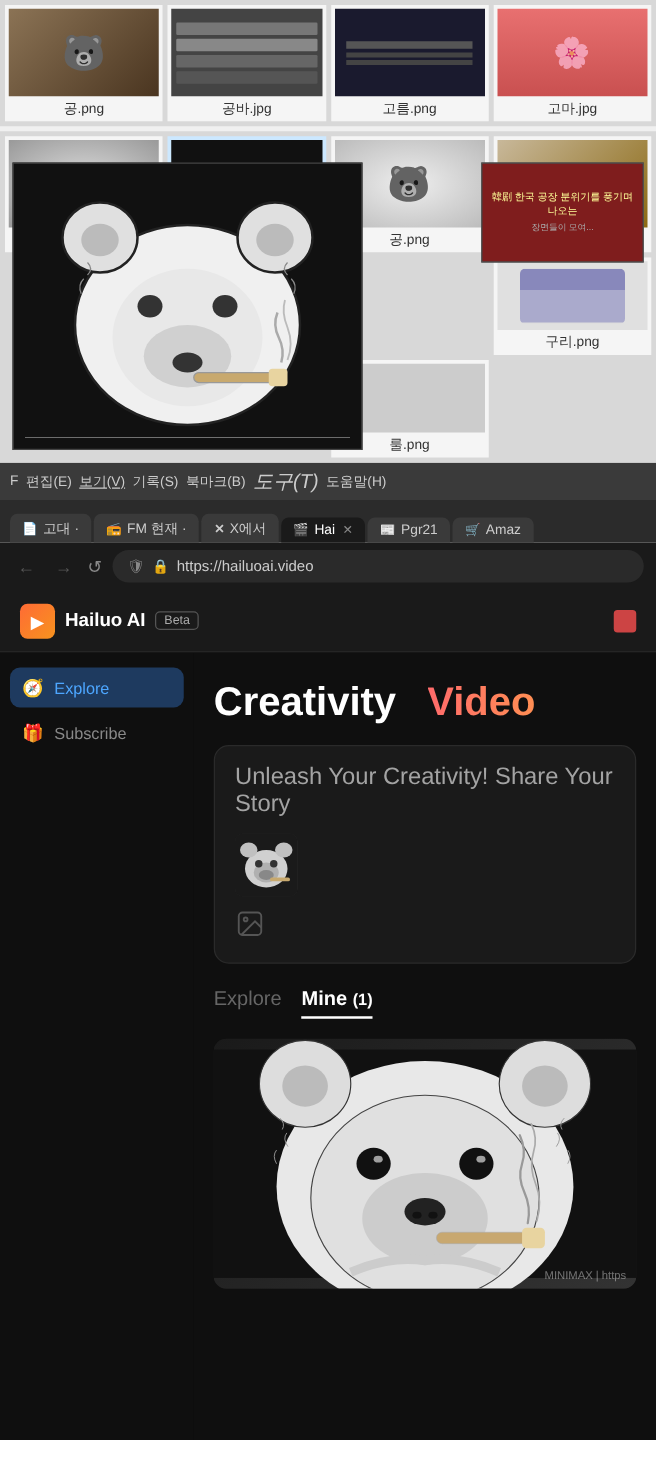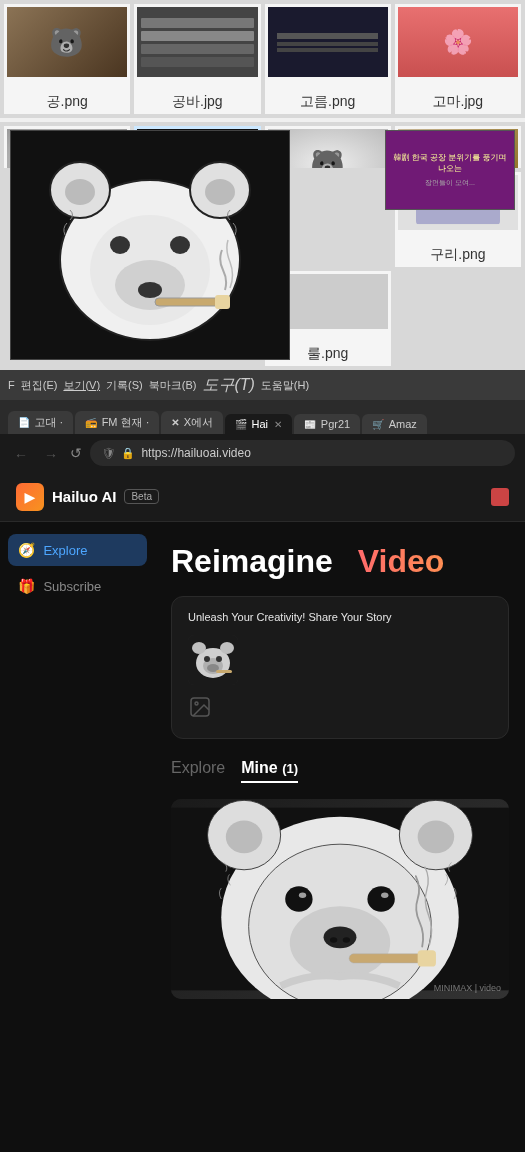--- a/index.html
+++ b/index.html
@@ -55,21 +55,21 @@
       height: 80px;
       background: #333;
       border: 1px solid #555;
       z-index: 10;
       display: flex;
       align-items: center;
       justify-content: center;
     }
 
     .small-text-preview {
-      background: #701a75;
+      background: #7f1d1d;
       color: #fff;
       font-size: 8px;
       padding: 4px;
       text-align: center;
       width: 100%;
       height: 100%;
       overflow: hidden;
       display: flex;
       align-items: center;
       justify-content: center;
@@ -268,22 +268,22 @@
 
     .prompt-box {
       background: #1a1a1a;
       border-radius: 12px;
       padding: 14px 16px;
       margin-bottom: 20px;
       border: 1px solid #2a2a2a;
     }
 
     .prompt-placeholder {
-      color: #e5e5e5;
-      font-size: 11px;
+      color: #a3a3a3;
+      font-size: 19px;
       margin-bottom: 12px;
     }
 
     .prompt-image {
       width: 50px;
       height: 50px;
       border-radius: 6px;
       background: #2a2a2a;
       display: flex;
       align-items: center;
@@ -377,24 +377,24 @@
       height: 70px;
       background: #bbb;
       display: flex;
       align-items: center;
       justify-content: center;
       overflow: hidden;
       font-size: 30px;
     }
 
     .f-name {
-      font-size: 14px;
+      font-size: 11px;
       color: #333;
       text-align: center;
-      margin-top: 16px;
+      margin-top: 2px;
     }
   </style>
 </head>
 <body>
 
 <div class="file-explorer">
 
   <div class="file-row">
     <div class="f-item">
       <div class="f-thumb" style="background: linear-gradient(135deg, #8B7355, #4a3520);">
@@ -585,21 +585,21 @@
       </div>
       <div class="sidebar-item">
         <span class="sidebar-icon">🎁</span>
         <span>Subscribe</span>
       </div>
     </div>
 
     <div class="main-content">
 
       <div class="hero-title">
-        <span>Reimagine</span>
+        <span>Creativity</span>
         <span class="gradient-text">Video</span>
       </div>
 
       <div class="prompt-box">
         <div class="prompt-placeholder">Unleash Your Creativity! Share Your Story</div>
 
         <div class="prompt-image">
           <svg width="50" height="50" viewBox="0 0 50 50">
             <rect width="50" height="50" fill="#1a1a1a"></rect>
             <ellipse cx="25" cy="28" rx="17" ry="15" fill="#d0d0d0"></ellipse>
@@ -662,19 +662,19 @@
               <rect x="270" y="156" width="20" height="18" rx="4" fill="#e8d4a0"></rect>
 
               <path d="M275,152 Q278,138 272,125 Q266,112 270,100 Q274,88 268,75" stroke="#999" stroke-width="2" fill="none" stroke-linecap="round"></path>
               <path d="M283,150 Q288,133 282,118 Q276,103 280,90 Q284,77 278,65" stroke="#aaa" stroke-width="1.5" fill="none" stroke-linecap="round"></path>
 
               <path d="M60,70 Q63,65 58,60 M65,85 Q60,78 64,73 M55,100 Q51,93 55,88" stroke="#999" stroke-width="0.8" fill="none"></path>
               <path d="M305,70 Q302,65 307,60 M300,85 Q305,78 301,73 M310,100 Q314,93 310,88" stroke="#999" stroke-width="0.8" fill="none"></path>
 
               <path d="M120,195 Q155,180 185,185 Q215,180 250,195" stroke="#ccc" stroke-width="8" fill="none"></path>
             </svg>
-            <div class="gallery-watermark">MINIMAX | video</div>
+            <div class="gallery-watermark">MINIMAX | https</div>
           </div>
         </div>
       </div>
     </div>
   </div>
 </div>
 
 </body></html>

